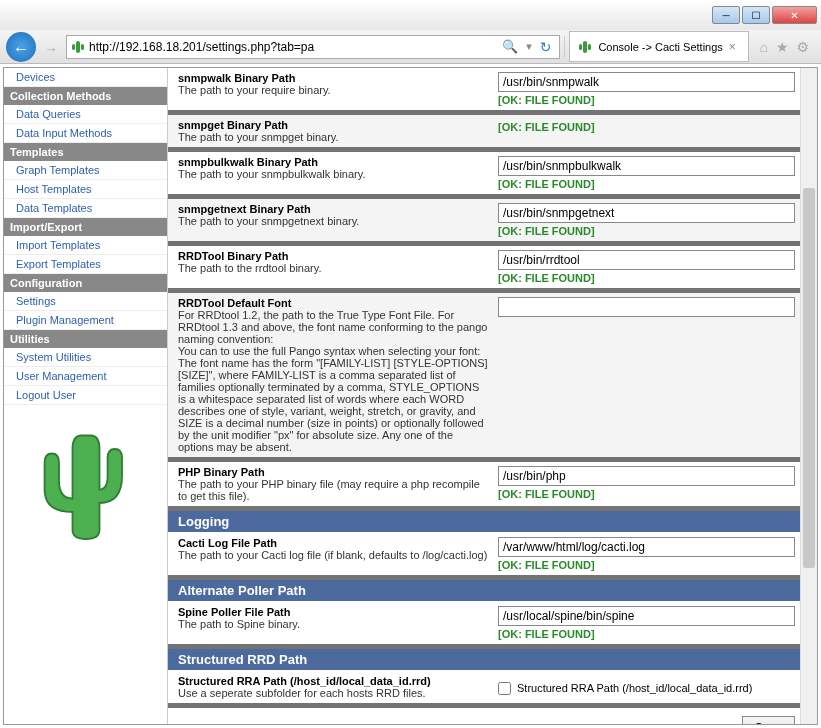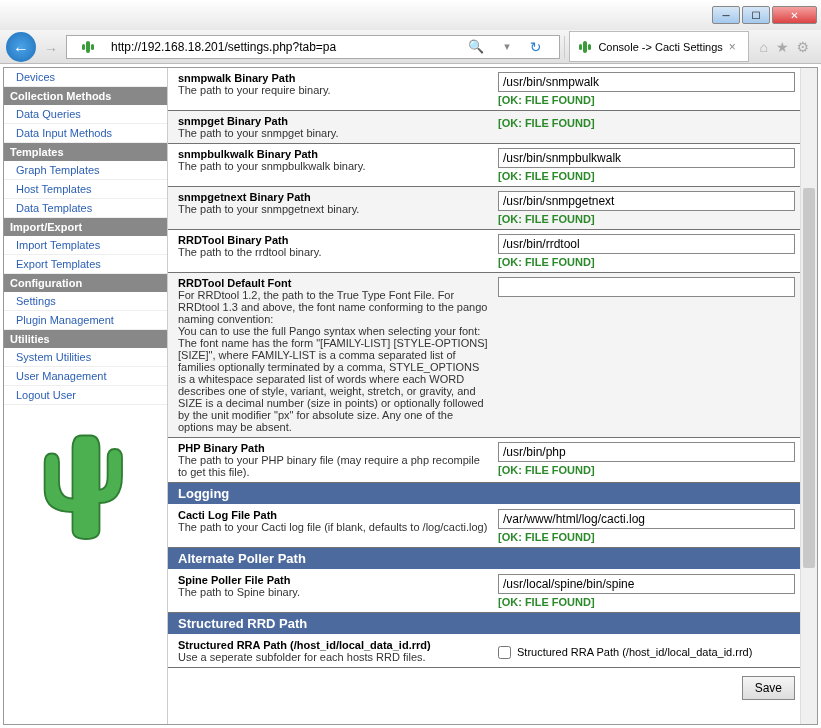--- a/index.html
+++ b/index.html
@@ -9,38 +9,38 @@
 
 .titlebar { height: 30px; background: linear-gradient(#fff, #e8e8e8); display: flex; justify-content: flex-end; align-items: center; padding: 0 4px; gap: 2px; }
 .win-btn { width: 28px; height: 18px; border: 1px solid #888; border-radius: 2px; display: flex; align-items: center; justify-content: center; font-size: 10px; cursor: pointer; }
 .win-min { background: linear-gradient(#d6e7f7, #a5c9ed); }
 .win-max { background: linear-gradient(#d6e7f7, #a5c9ed); }
 .win-close { background: linear-gradient(#f5a0a0, #d44); color: #fff; width: 45px; }
 
 .navbar { height: 34px; background: linear-gradient(#f5f5f5, #e0e0e0); border-bottom: 1px solid #bbb; display: flex; align-items: center; padding: 0 6px; gap: 4px; }
 .back-btn { width: 30px; height: 30px; border-radius: 50%; background: radial-gradient(#4ba3e8, #1e6fb8); display: flex; align-items: center; justify-content: center; cursor: pointer; color: #fff; font-size: 16px; }
 .fwd-btn { width: 22px; height: 22px; display: flex; align-items: center; justify-content: center; color: #aaa; font-size: 14px; }
-.addr-bar { flex: 1; height: 24px; background: #fff; border: 1px solid #aaa; display: flex; align-items: center; padding: 0 14px; gap: 16px; }
+.addr-bar { flex: 1; height: 24px; background: #fff; border: 1px solid #aaa; display: flex; align-items: center; padding: 0 4px; gap: 4px; }
 .addr-bar input { flex: 1; border: none; outline: none; font-size: 12px; font-family: inherit; }
 .addr-bar .search-icn { color: #555; font-size: 13px; padding: 0 4px; }
 .addr-bar .refresh-icn { color: #2b7ed6; font-size: 14px; padding: 0 4px; }
 .divider-v { width: 1px; height: 22px; background: #ccc; }
 .tab { height: 31px; background: #fff; border: 1px solid #bbb; display: flex; align-items: center; padding: 0 8px; gap: 6px; min-width: 180px; }
 .tab .close { color: #888; font-size: 12px; cursor: pointer; }
 .nav-icons { display: flex; gap: 8px; padding: 0 6px; }
 .nav-icons span { color: #aaa; font-size: 14px; cursor: pointer; }
 
 .content { flex: 1; display: flex; overflow: hidden; position: relative; border: 1px solid #999; margin: 3px; }
 .sidebar { width: 164px; background: #fff; border-right: 1px solid #ccc; overflow-y: auto; }
 .sb-header { background: #888; color: #fff; font-weight: bold; padding: 3px 6px; font-size: 11px; }
 .sb-item { padding: 3px 6px 3px 12px; color: #2b5fb3; cursor: pointer; border-bottom: 1px solid #eee; }
 .sb-item.active { font-weight: normal; }
 
 .main { flex: 1; overflow-y: auto; padding: 0 12px 0 0; }
-.setting-row { display: flex; padding: 4px 10px; border-bottom: 1px solid #737373; }
+.setting-row { display: flex; padding: 4px 10px; border-bottom: 5px solid #737373; }
 .setting-row.alt { background: #f4f4f4; }
 .setting-label { width: 320px; padding-right: 10px; }
 .setting-label b { color: #000; }
 .setting-label .desc { color: #333; }
 .setting-input { flex: 1; }
 .setting-input input[type="text"] { width: 100%; border: 1px solid #888; padding: 2px 4px; font-size: 12px; font-family: inherit; }
 .ok-msg { color: #2a8a2a; font-weight: bold; font-size: 11px; margin-top: 2px; }
 .section-hdr { background: #4c6a9e; color: #fff; font-weight: bold; padding: 3px 10px; font-size: 13px; border-bottom: 1px solid #fff; }
 .checkbox-row { display: flex; align-items: center; gap: 6px; padding-top: 2px; }
 .save-row { padding: 8px 10px; text-align: right; }

